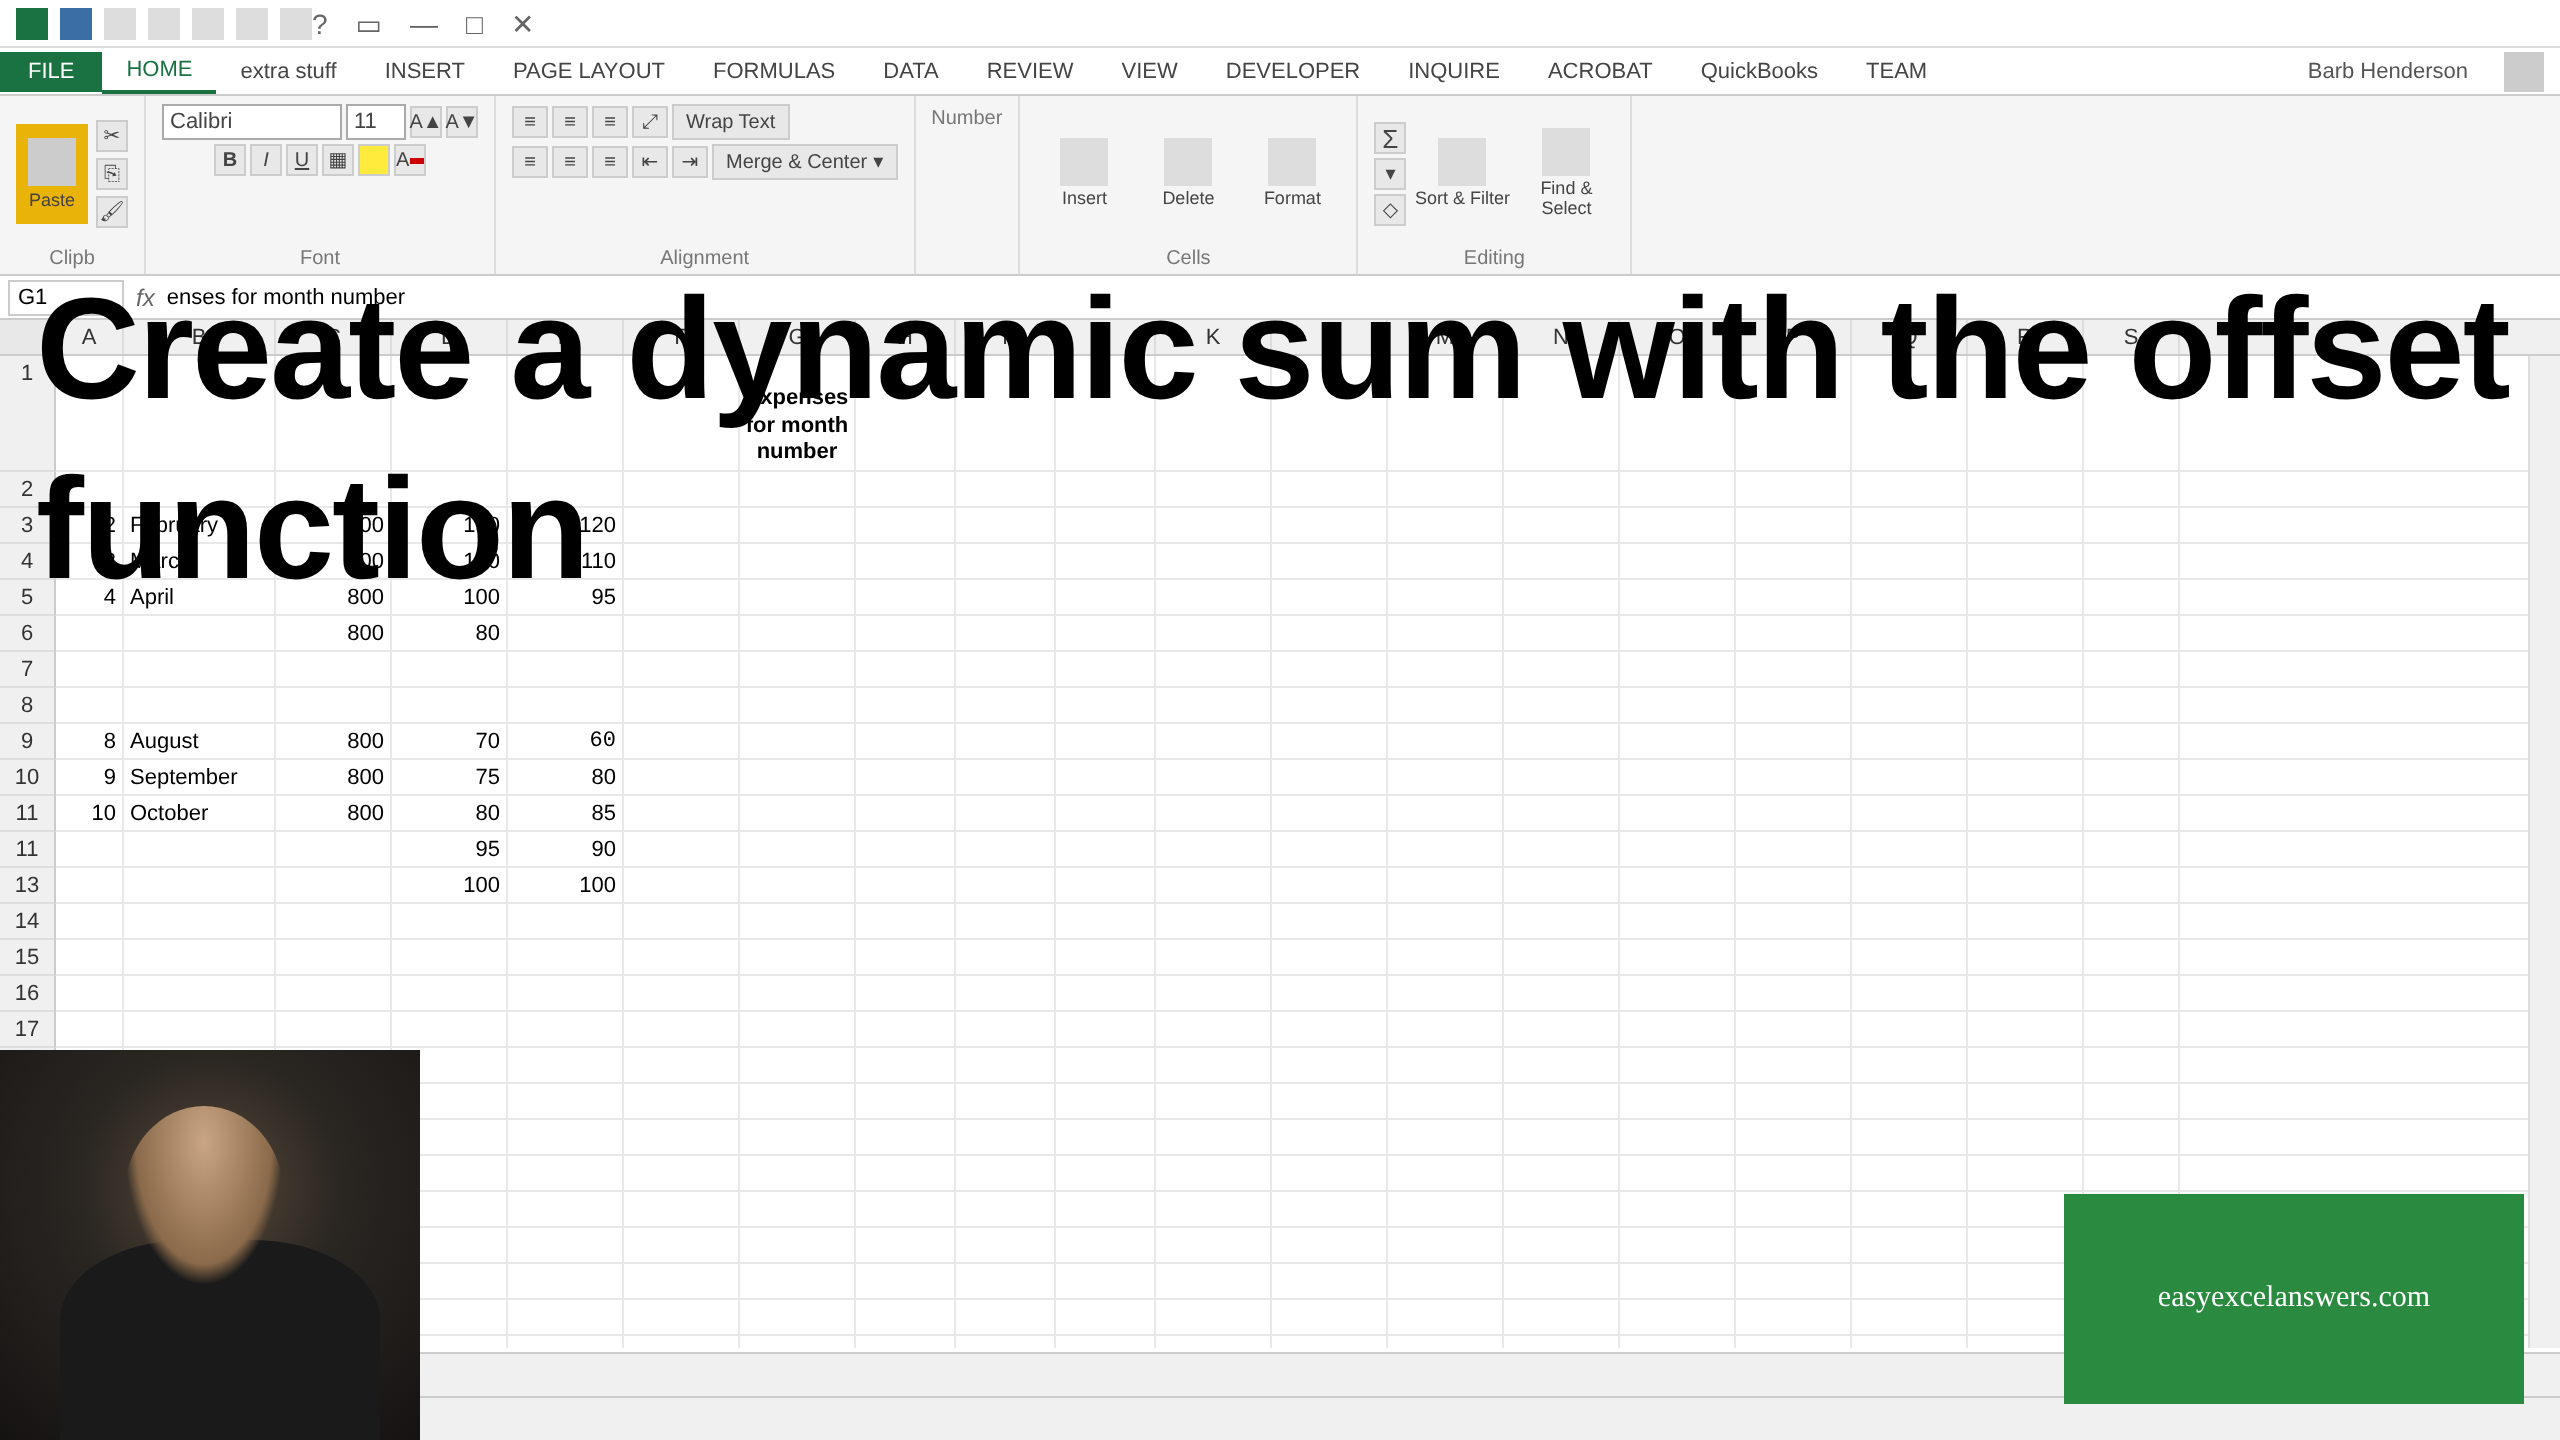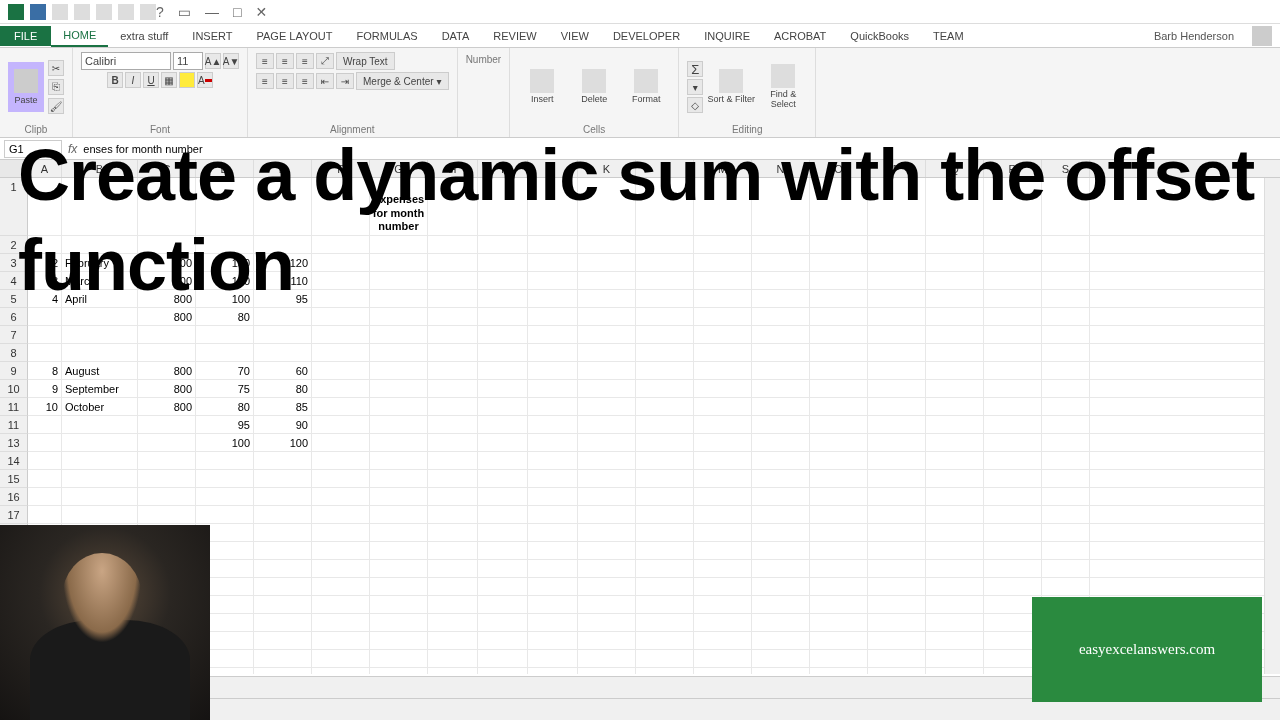--- a/index.html
+++ b/index.html
@@ -17,21 +17,21 @@
   .rtab { padding: 4px 12px; color: #444; cursor: pointer; text-transform: uppercase; font-size: 11px; }
   .rtab.file { background: #1a7243; color: #fff; padding: 4px 14px; }
   .rtab.active { background: #fff; color: #1a7243; border-bottom: 2px solid #1a7243; }
   .rtab.right { margin-left: auto; text-transform: none; color: #555; }
   .user-ico { width: 20px; height: 20px; background: #ccc; margin-left: 6px; margin-right: 8px; }
   
   .ribbon { height: 90px; background: #f5f5f5; border-bottom: 1px solid #ccc; display: flex; font-size: 11px; color: #444; }
   .rgroup { border-right: 1px solid #ddd; padding: 4px 8px 2px 8px; display: flex; flex-direction: column; justify-content: space-between; height: 100%; }
   .rgroup-label { text-align: center; color: #777; font-size: 10px; padding-top: 2px; }
   .rgroup-body { flex: 1; display: flex; align-items: center; gap: 4px; }
-  .big-btn { width: 36px; height: 50px; background: #c4b5fd; display: flex; flex-direction: column; align-items: center; justify-content: center; font-size: 9px; }
+  .big-btn { width: 36px; height: 50px; background: #eab308; display: flex; flex-direction: column; align-items: center; justify-content: center; font-size: 9px; }
   .big-btn-ico { width: 24px; height: 24px; background: #ccc; margin-bottom: 2px; }
   .font-box { display: flex; flex-direction: column; gap: 2px; }
   .font-row { display: flex; gap: 2px; align-items: center; }
   .combo { height: 18px; border: 1px solid #aaa; background: #fff; font-size: 11px; padding: 0 3px; display: flex; align-items: center; }
   .mini { width: 16px; height: 16px; background: #e8e8e8; border: 1px solid #ccc; display: inline-flex; align-items: center; justify-content: center; font-size: 10px; }
   .mini.bold { font-weight: bold; }
   .mini.italic { font-style: italic; }
   .mini.underline { text-decoration: underline; }
   .aln .mini { width: 18px; height: 16px; }
   .color-strip { width: 16px; height: 3px; background: #c00; display: block; }
@@ -449,21 +449,21 @@
           <div class="cell" style="width: 58px;"></div>
           <div class="cell" style="width: 58px;"></div>
           <div class="cell" style="width: 58px;"></div>
           <div class="cell" style="width: 48px;"></div>
         </div>
         <div class="crow">
           <div class="cell r" style="width: 34px;">8</div>
           <div class="cell" style="width: 76px;">August</div>
           <div class="cell r" style="width: 58px;">800</div>
           <div class="cell r" style="width: 58px;">70</div>
-          <div class="cell r" style="width: 58px;">60</div>
+          <div class="cell r" style="width: 58px; font-family: Liberation Mono, monospace;">60</div>
           <div class="cell" style="width: 58px;"></div>
           <div class="cell" style="width: 58px;"></div>
           <div class="cell" style="width: 50px;"></div>
           <div class="cell" style="width: 50px;"></div>
           <div class="cell" style="width: 50px;"></div>
           <div class="cell" style="width: 58px;"></div>
           <div class="cell" style="width: 58px;"></div>
           <div class="cell" style="width: 58px;"></div>
           <div class="cell" style="width: 58px;"></div>
           <div class="cell" style="width: 58px;"></div>

